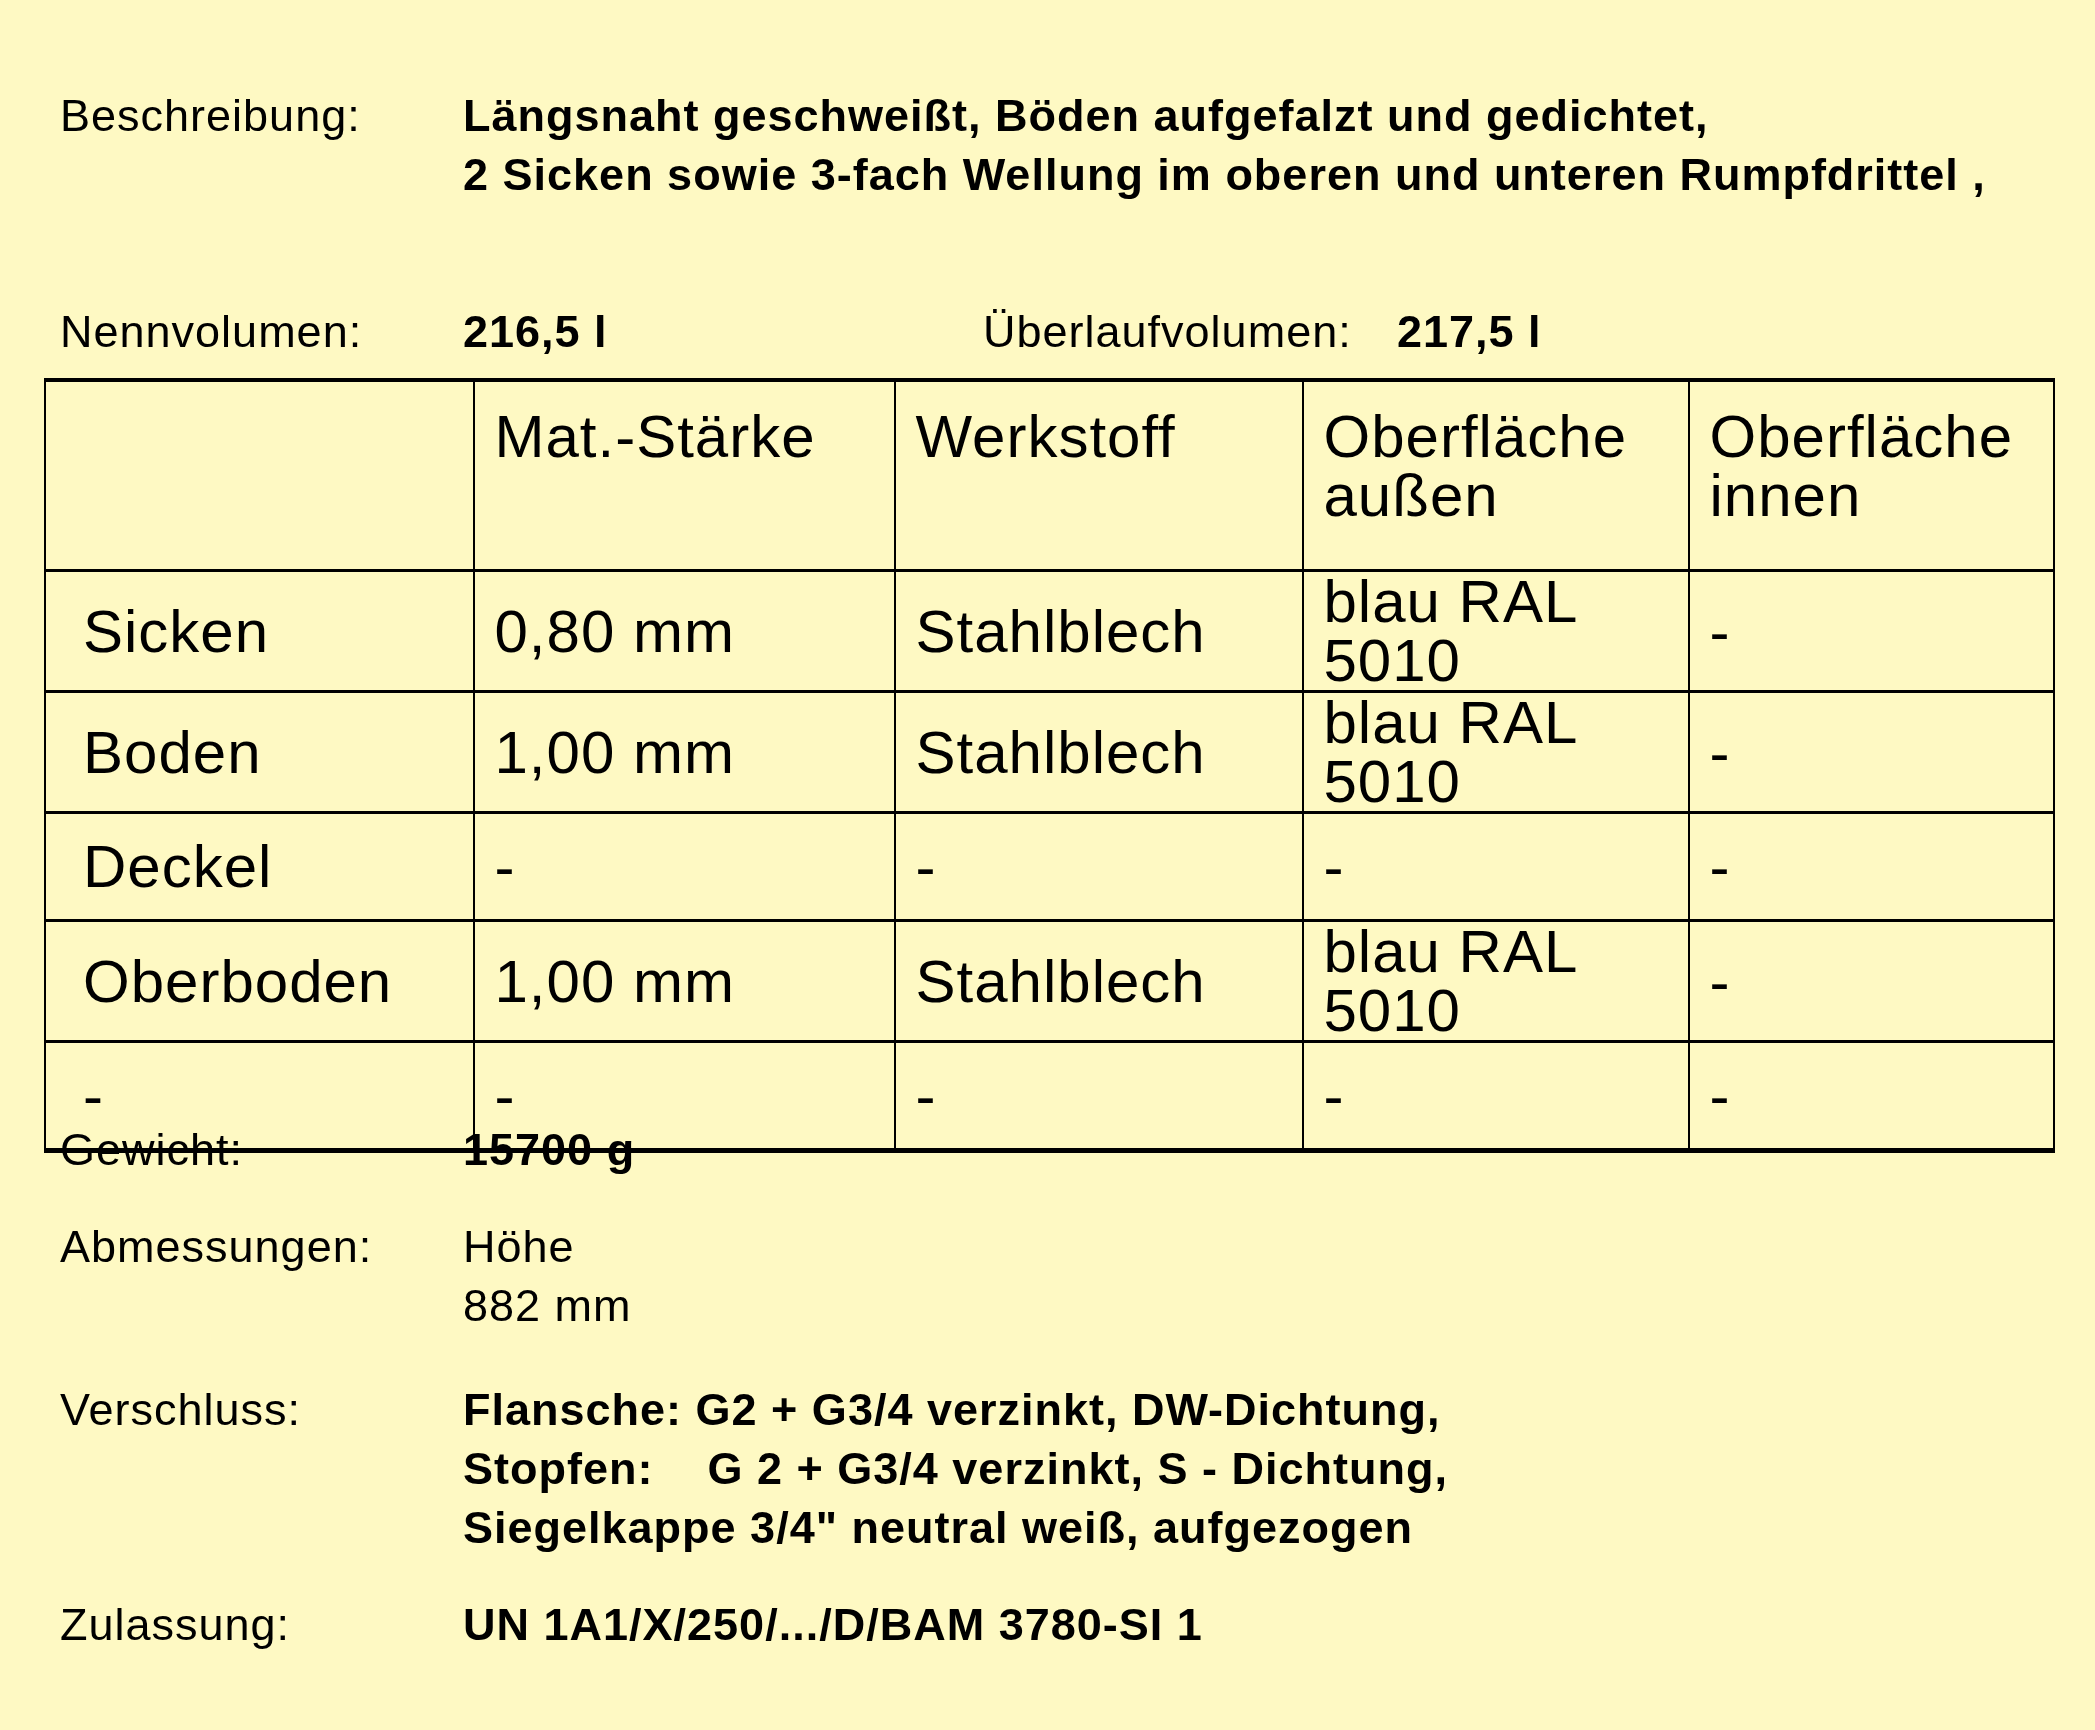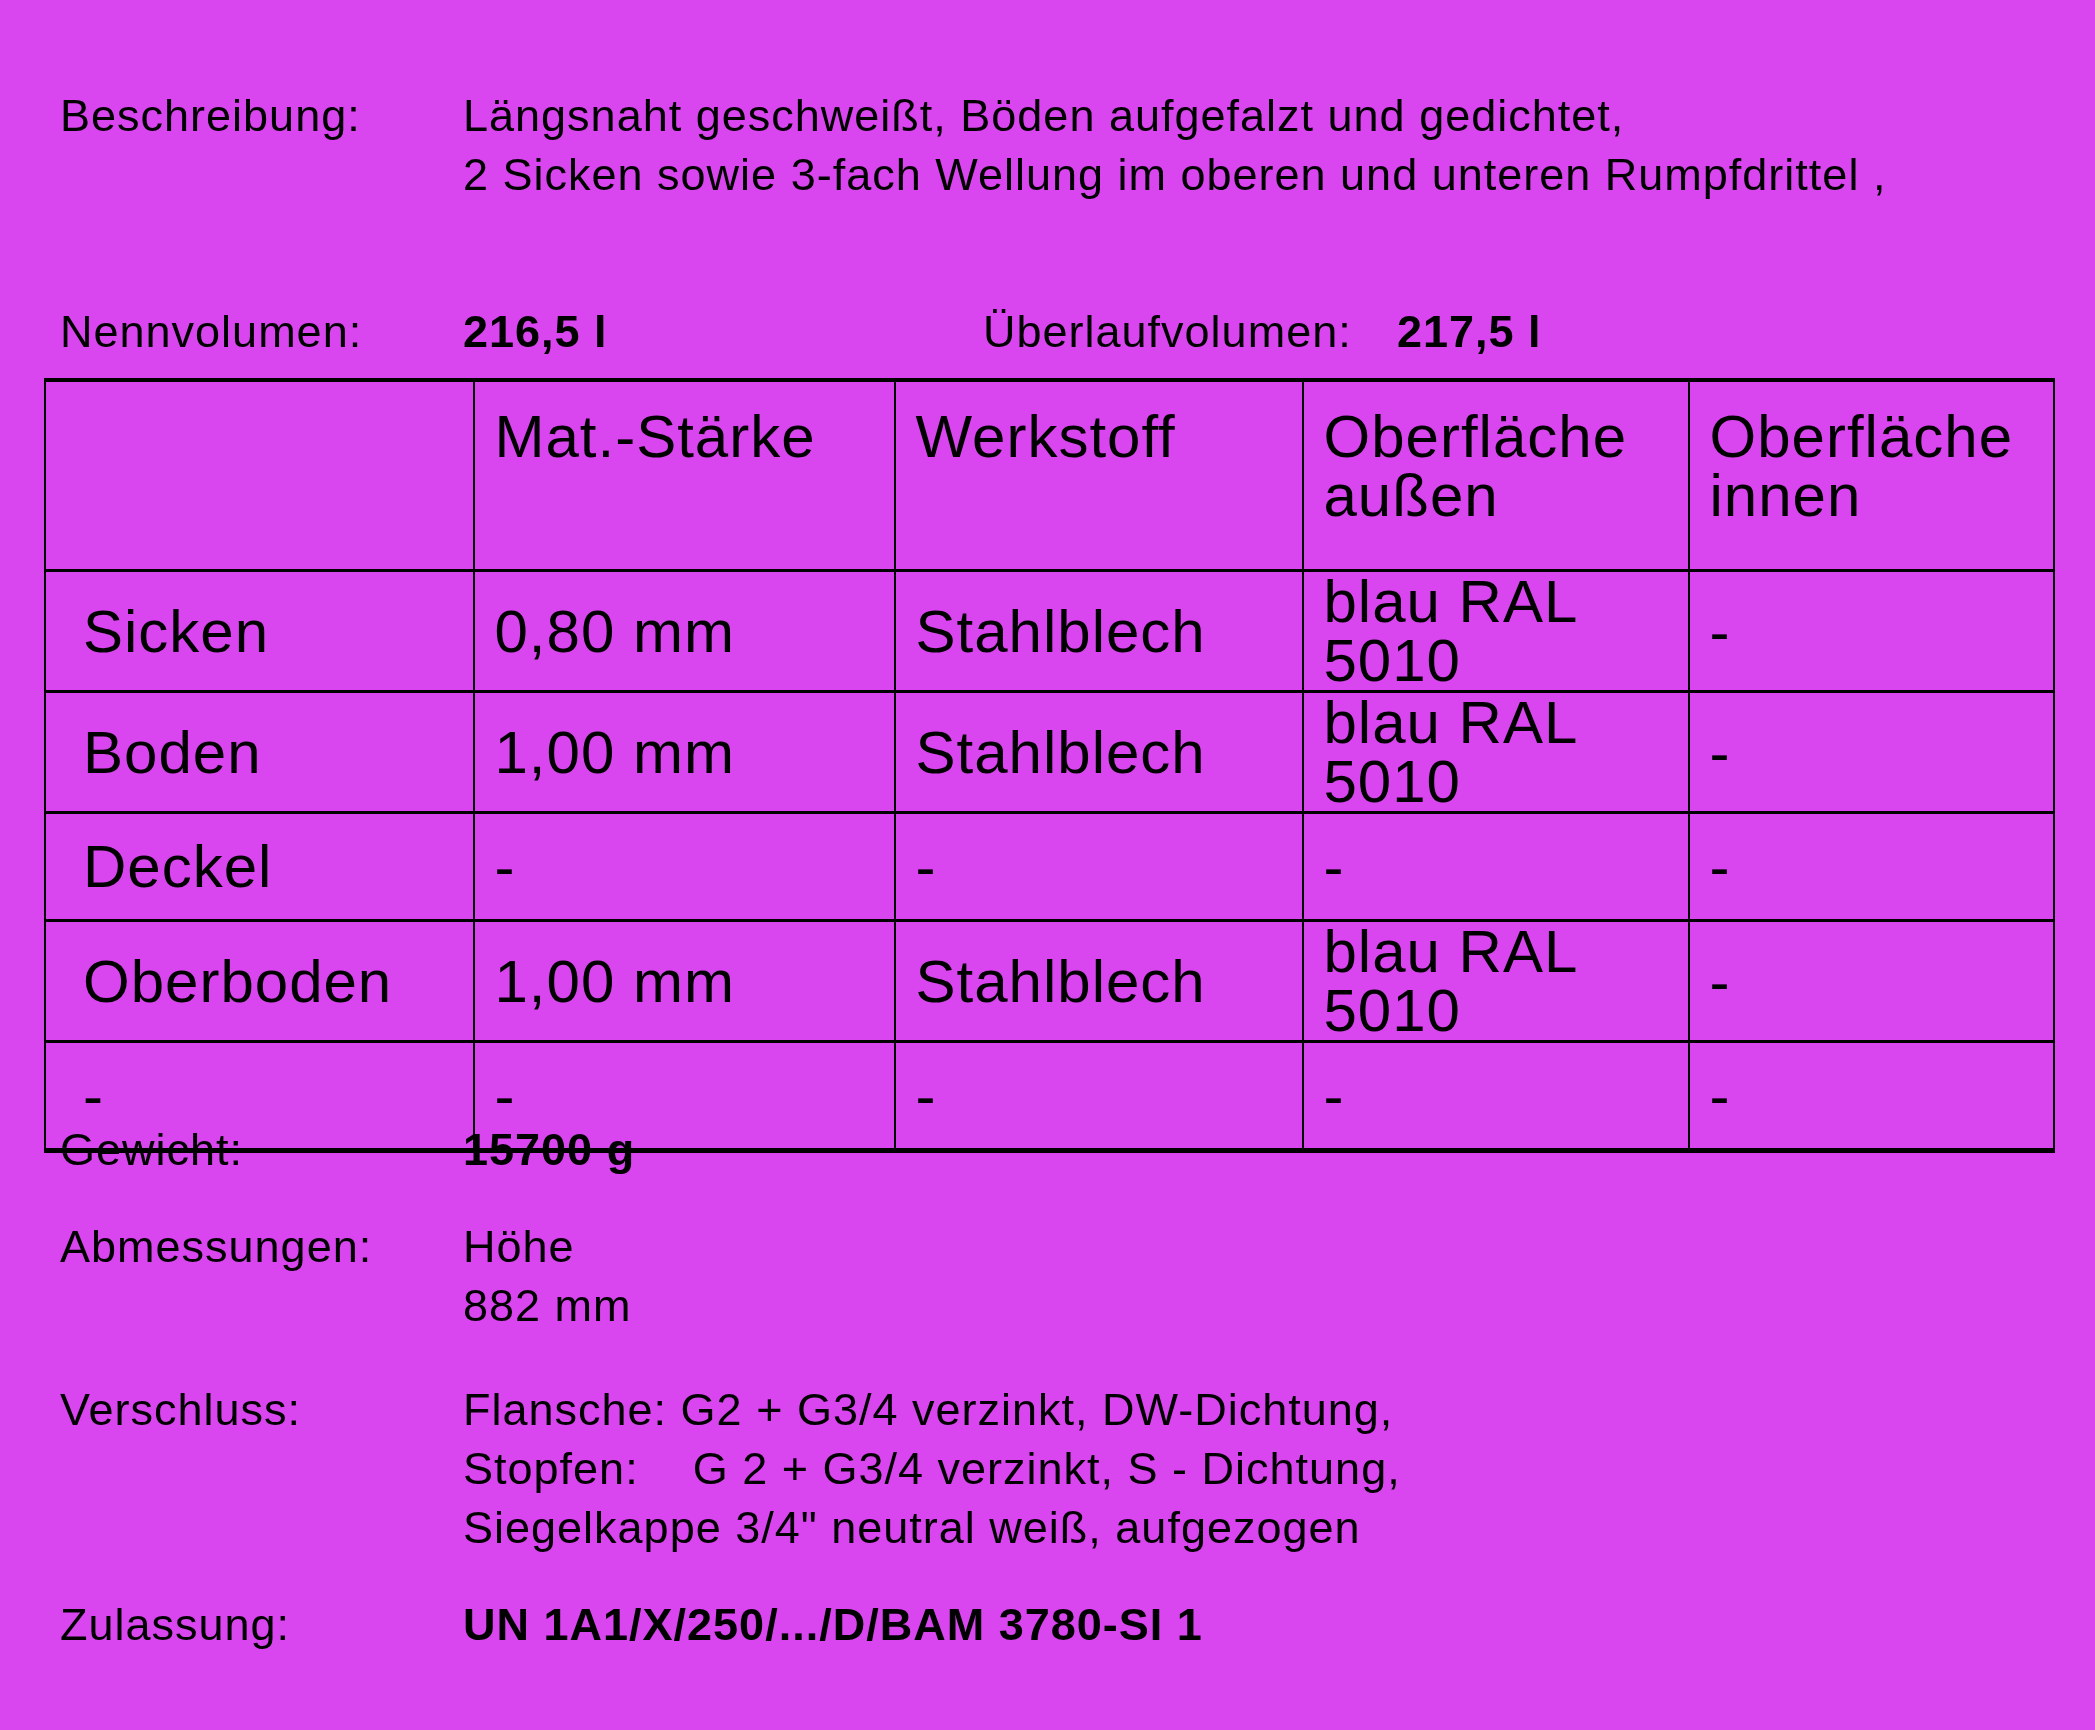--- a/index.html
+++ b/index.html
@@ -4,31 +4,31 @@
 <style>
   html, body {
     margin: 0;
     padding: 0;
     background: #ffffff;
   }
   .page {
     position: relative;
     width: 2096px;
     height: 1730px;
-    background: #d946ef;
+    background: #fef9c3;
     color: #000000;
     font-family: "Liberation Sans", "DejaVu Sans", sans-serif;
     font-size: 45px;
     letter-spacing: 1px;
     line-height: 59px;
   }
   .row { position: absolute; left: 0; right: 0; }
   .label { position: absolute; left: 60px; top: 0; white-space: pre; }
   .vblock { position: absolute; left: 463px; top: 0; }
-  .val-line { white-space: pre-wrap; }
+  .val-line { white-space: pre-wrap; font-weight: bold; }
   .bold { font-weight: bold; }
   .pos { position: absolute; top: 0; white-space: pre; }
 
   
   .dim-block { display: inline-block; }
   .dim-line2 { display: flex; justify-content: space-between; flex-direction: column; }
 
   
   table.spec {
     position: absolute;

